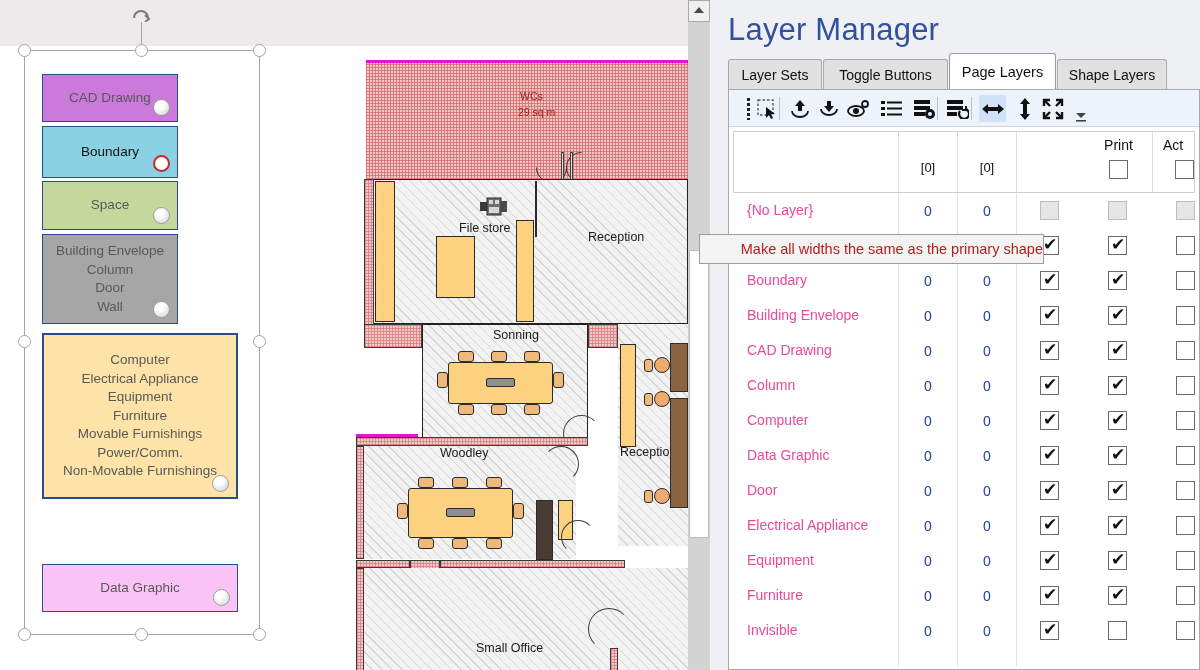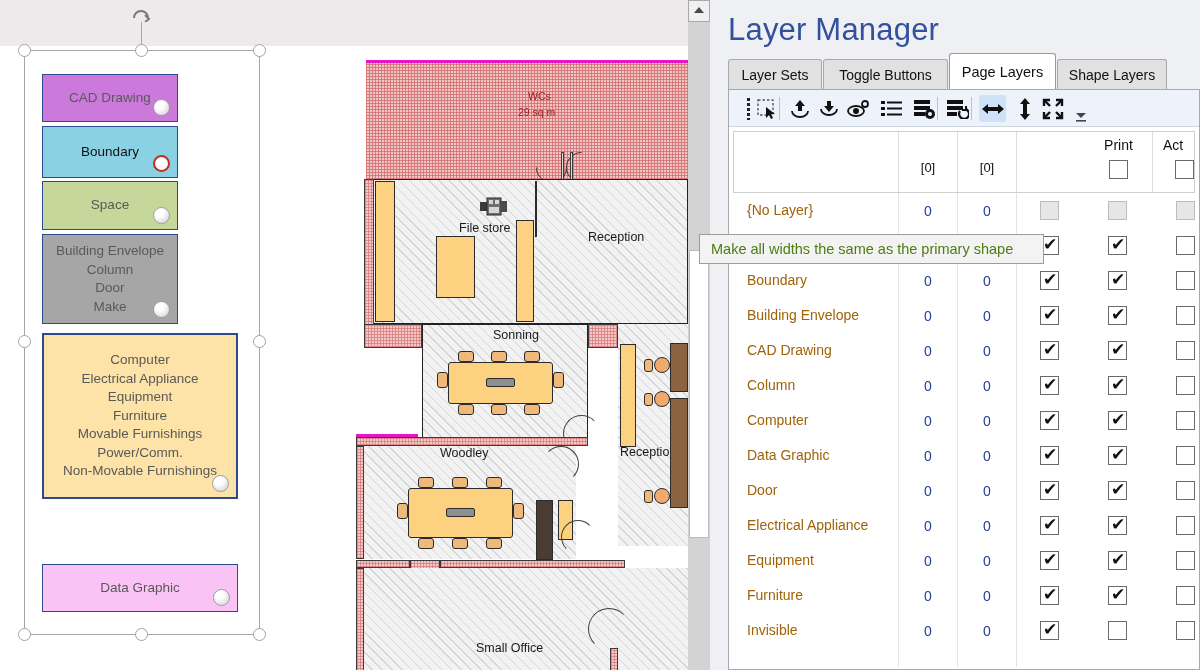--- a/index.html
+++ b/index.html
@@ -86,30 +86,30 @@
 
   
   #tbl-wrap{position:absolute;left:4px;top:41px;width:462px;height:536px;}
   #hdr{position:absolute;left:0;top:0;width:462px;height:62px;border:1px solid #cfcfcf;box-sizing:border-box;background:#fff;}
   .hcell{position:absolute;top:0;height:60px;box-sizing:border-box;border-right:1px solid #dcdcdc;}
   .hlabel{position:absolute;left:0;top:5px;width:100%;text-align:center;font-size:14px;color:#111;}
   .hsub{position:absolute;left:0;top:28px;width:100%;text-align:center;font-size:13px;color:#111;}
   .hbox{position:absolute;left:50%;top:28px;margin-left:-10px;width:19px;height:19px;border:1.4px solid #6a6a6a;background:#fff;box-sizing:border-box;}
 
   .row{position:absolute;width:462px;height:35px;}
-  .c-name{position:absolute;left:14px;top:8px;font-size:14px;color:#a16207;white-space:nowrap;}
+  .c-name{position:absolute;left:14px;top:8px;font-size:14px;color:#ec4899;white-space:nowrap;}
   .c-num{position:absolute;top:9px;width:40px;text-align:center;font-size:14px;color:#22409b;}
   .cbx{position:absolute;top:7px;width:19px;height:19px;border:1.4px solid #6a6a6a;background:#ffffff;box-sizing:border-box;}
   .cbx.dis{background:#e6e6e6;border-color:#bdbdbd;}
   .cbx .tick{position:absolute;left:2px;top:-2px;font-size:17px;line-height:19px;color:#111;font-family:"DejaVu Sans", sans-serif;}
   .vline{position:absolute;top:0;width:1px;background:#e3e3e3;}
 
   
   #tooltip{position:absolute;left:-30px;top:144px;width:345px;height:30px;background:#f3f3f3;border:1px solid #9c9c9c;
-      box-sizing:border-box;display:flex;align-items:center;padding-left:11px;font-size:14.5px;color:#4d7c0f;z-index:40;}
+      box-sizing:border-box;display:flex;align-items:center;padding-left:11px;font-size:14.5px;color:#b91c1c;z-index:40;justify-content:flex-end;}
 </style>
 </head>
 <body>
 
 <div id="canvas-area">
   <div id="canvas-topband"></div>
 
   <div class="sel-line" style="left:24px;top:50px;width:236px;height:1px;"></div>
   <div class="sel-line" style="left:24px;top:50px;width:1px;height:584px;"></div>
   <div class="sel-line" style="left:259px;top:50px;width:1px;height:584px;"></div>
@@ -140,21 +140,21 @@
 
   <div class="legend-box" style="left:42px;top:181px;width:136px;height:49px;background:#c5d79a;">
     <span class="ln">Space</span>
     <span class="toggle-dot"></span>
   </div>
 
   <div class="legend-box" style="left:42px;top:234px;width:136px;height:90px;background:#a6a6a6;">
     <span class="ln">Building Envelope</span>
     <span class="ln">Column</span>
     <span class="ln">Door</span>
-    <span class="ln">Make</span>
+    <span class="ln">Wall</span>
     <span class="toggle-dot"></span>
   </div>
 
   <div class="legend-box" style="left:42px;top:333px;width:196px;height:166px;background:#fde3a7;border-width:2.2px;">
     <span class="ln">Computer</span>
     <span class="ln">Electrical Appliance</span>
     <span class="ln">Equipment</span>
     <span class="ln">Furniture</span>
     <span class="ln">Movable Furnishings</span>
     <span class="ln">Power/Comm.</span>
@@ -165,21 +165,21 @@
 
   <div class="legend-box" style="left:42px;top:564px;width:196px;height:48px;background:#f9c4f5;">
     <span class="ln">Data Graphic</span>
     <span class="toggle-dot"></span>
   </div>
 
   <div id="floorplan">
 
     <div class="magenta-line" style="left:18px;top:0px;width:322px;height:3px;"></div>
     <div class="fp-room wcs-fill" style="left:18px;top:3px;width:322px;height:116px;"></div>
-    <div class="fp-label sq" style="left:180px;top:30px;">WCs</div>
+    <div class="fp-label sq" style="left:172px;top:30px;">WCs</div>
     <div class="fp-label sq" style="left:170px;top:46px;">29 sq m</div>
     <div class="door-arc" style="left:188px;top:92px;width:29px;height:29px;transform:rotate(225deg);"></div>
     <div class="door-arc" style="left:218px;top:92px;width:29px;height:29px;transform:rotate(315deg);"></div>
     <div class="door-leaf" style="left:213px;top:92px;width:3px;height:28px;"></div>
     <div class="door-leaf" style="left:222px;top:92px;width:3px;height:28px;"></div>
 
     <div class="fp-room hatch-grey" style="left:24px;top:119px;width:316px;height:145px;border:1.6px solid #222;border-top-color:#222;"></div>
     <div class="fp-room wall-pink" style="left:16px;top:119px;width:10px;height:150px;"></div>
     <div class="furn" style="left:27px;top:121px;width:20px;height:141px;"></div>
     <div class="fp-label" style="left:111px;top:161px;">File store</div>

